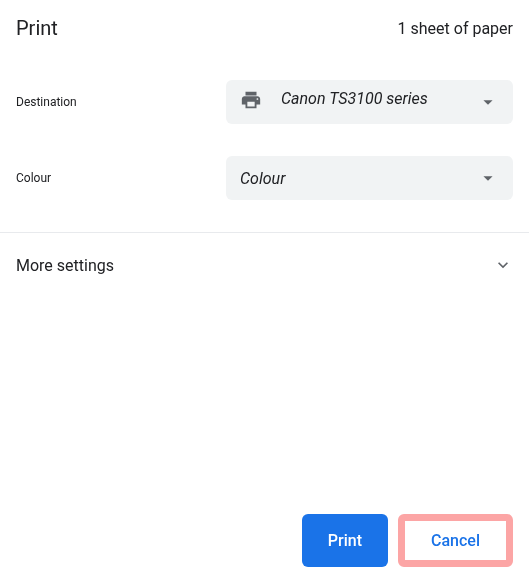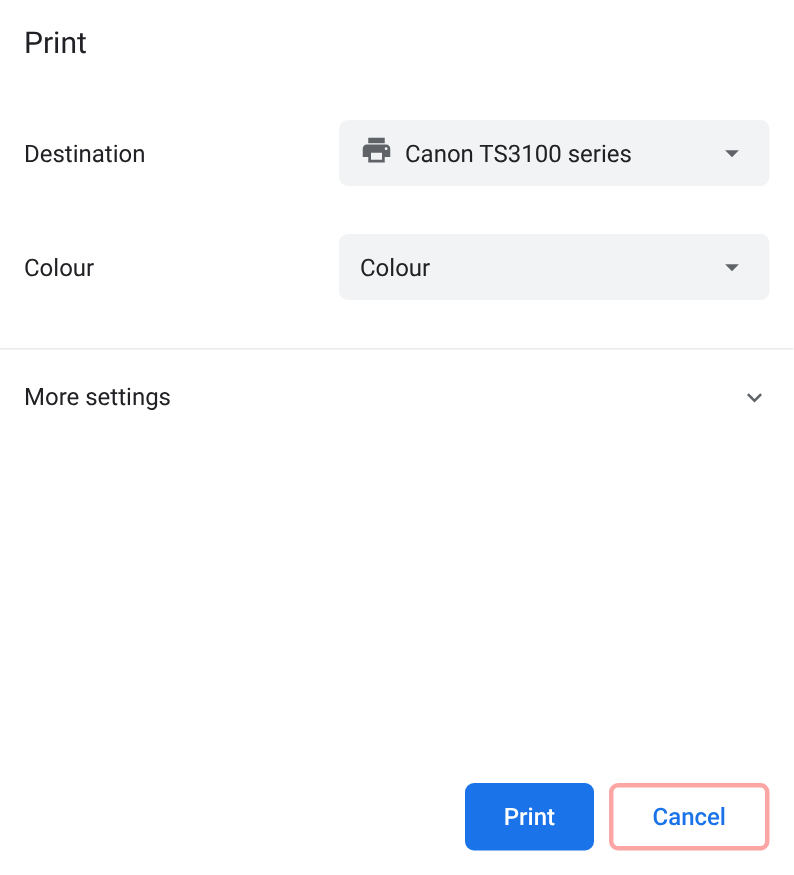--- a/index.html
+++ b/index.html
@@ -35,43 +35,43 @@
       color: #202124;
     }
     .row {
       display: flex;
       align-items: center;
       min-height: 44px;
       margin-bottom: 32px;
     }
     .row-label {
       width: 210px;
-      font-size: 16px;
+      font-size: 12px;
       color: #202124;
     }
     .row-control {
       flex: 1;
     }
     .select {
       display: flex;
       align-items: center;
       justify-content: space-between;
       background: #f1f3f4;
       border-radius: 6px;
       padding: 10px 14px;
       cursor: pointer;
       height: 44px;
       width: 100%;
     }
     .select-content {
       display: flex;
-      align-items: center;
-      gap: 8px;
-      font-size: 16px;
-      color: #202124;
+      gap: 19px;
+      font-size: 16px;
+      color: #202124;
+      font-style: italic;
     }
     .chevron {
       display: inline-flex;
     }
     .chevron svg {
       fill: #5f6368;
     }
     .printer-icon svg {
       fill: #5f6368;
     }
@@ -91,21 +91,21 @@
       border: none;
       border-top: 1px solid #e8eaed;
       margin: 0;
       position: relative;
       left: -16px;
       width: 529px;
     }
     .more-settings {
       display: flex;
       justify-content: space-between;
-      align-items: flex-start;
+      align-items: center;
       padding: 22px 0;
       cursor: pointer;
       font-size: 16px;
       color: #202124;
     }
     .footer {
       position: absolute;
       bottom: 0;
       left: 0;
       right: 0;
@@ -123,30 +123,31 @@
       font-weight: 500;
     }
     .btn-primary {
       background: #1a73e8;
       color: #fff;
       border: none;
     }
     .btn-secondary {
       background: #fff;
       color: #1a73e8;
-      border: 3px solid #fca5a5;
+      border: 7px solid #fca5a5;
     }
   </style>
 </head>
 <body>
 
 <div class="dialog">
 
   <div class="header">
     <div class="title">Print</div>
+    <div class="summary">1 sheet of paper</div>
   </div>
 
   <div class="row">
     <div class="row-label">Destination</div>
     <div class="row-control">
       <div class="select">
         <div class="select-content">
           <span class="printer-icon">
             <svg width="22" height="22" viewBox="0 0 24 24">
                 <path d="M19 8H5c-1.66 0-3 1.34-3 3v6h4v4h12v-4h4v-6c0-1.66-1.34-3-3-3zm-3 11H8v-5h8v5zm3-7c-.55 0-1-.45-1-1s.45-1 1-1 1 .45 1 1-.45 1-1 1zm-1-9H6v4h12V3z"></path>

